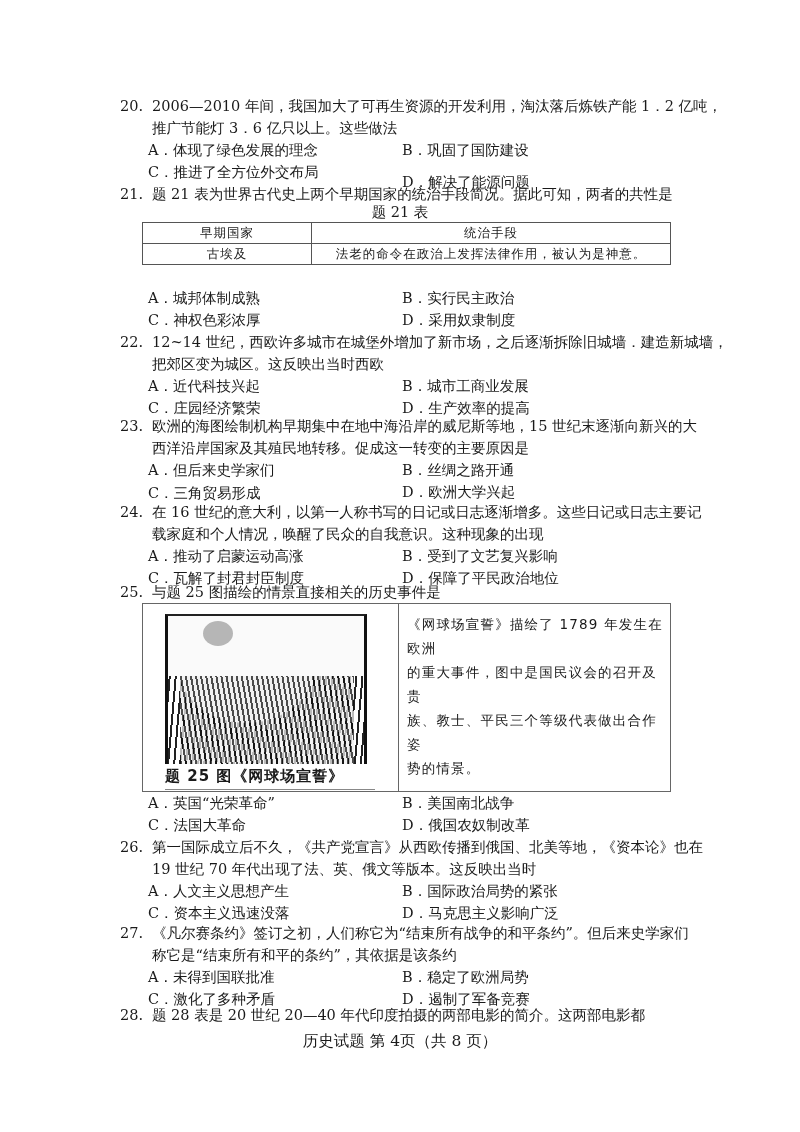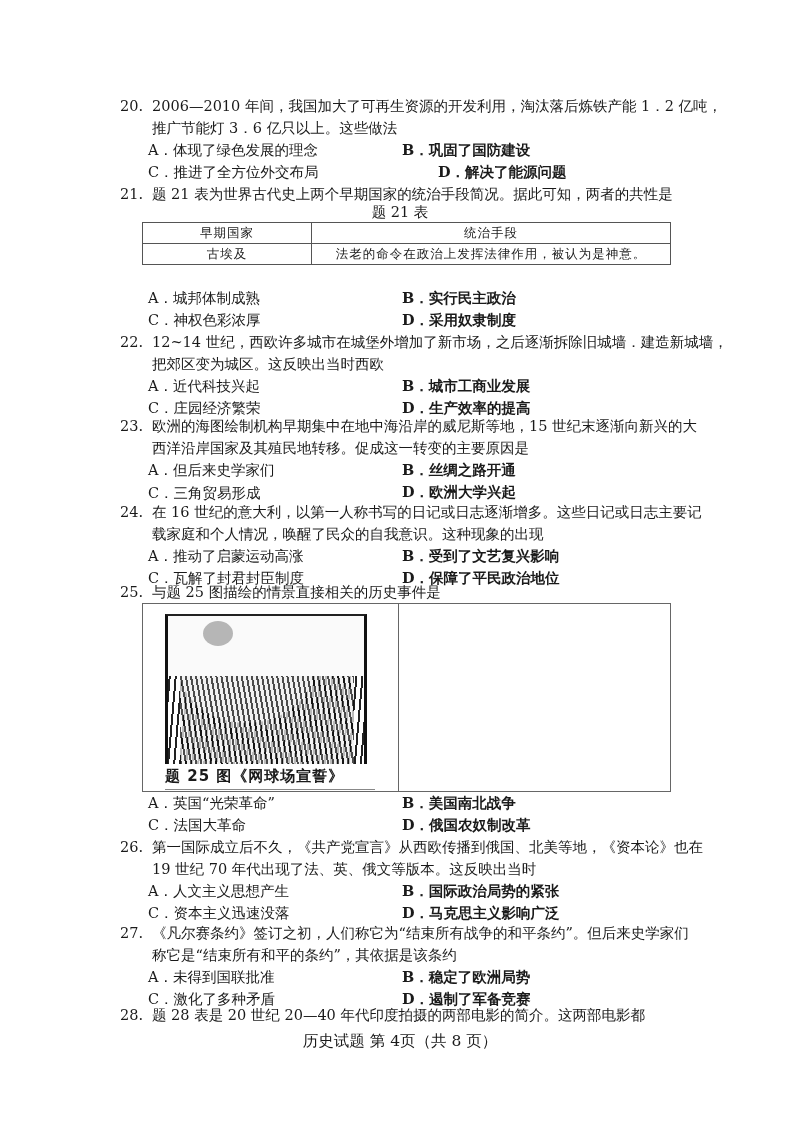--- a/index.html
+++ b/index.html
@@ -3,21 +3,21 @@
 <meta charset="utf-8">
 <style>
   html, body { margin:0; padding:0; background:#ffffff; }
   body { width:800px; height:1132px; position:relative; overflow:hidden;
          font-family:"DejaVu Serif","Liberation Serif",serif; color:#1a1a1a; }
   .line { position:absolute; font-size:14.5px; line-height:22px; white-space:nowrap; }
   .qnum { position:absolute; left:120px; }
   .qtext { position:absolute; left:152px;text-align:center; }
   .opt { position:absolute; font-size:14.5px; line-height:22px; white-space:nowrap; }
   .optA { left:148px; }
-  .optB { left:402px;font-weight:bold; }
+  .optB { left:402px; }
   .caption { position:absolute; left:0; width:800px; text-align:center; font-size:14.5px; line-height:22px; }
   table.t21 { position:absolute; left:142px; top:222px; width:529px; border-collapse:collapse;
               font-size:12.5px; font-family:"DejaVu Sans","Liberation Sans",sans-serif; }
   table.t21 td, table.t21 th { border:1px solid #555; height:20px; padding:0 4px; text-align:center; font-weight:normal; letter-spacing:1px;margin-left:48px; }
   table.t21 .c1 { width:160px; }
   .fig-box { position:absolute; left:142px; top:603px; width:529px; height:189px; border:1px solid #666; box-sizing:border-box; }
   .fig-left { position:absolute; left:0; top:0; width:255px; height:100%; border-right:1px solid #666; }
   .fig-img { position:absolute; left:22px; top:10px; width:196px; height:148px; border-left:3px solid #111; border-right:3px solid #111; border-top:2px solid #222;
              background:
                radial-gradient(ellipse at 40% 35%, #fff 0 40%, transparent 41%),
@@ -43,21 +43,21 @@
   <div class="line" style="top:95px;">
       <span class="qnum">20.</span>
       <span class="qtext">2006—2010 年间，我国加大了可再生资源的开发利用，淘汰落后炼铁产能 1．2 亿吨，</span>
     </div>
   <div class="line" style="top:117px;">
       <span class="qtext">推广节能灯 3．6 亿只以上。这些做法</span>
     </div>
   <div class="opt optA" style="top:139px;">A．体现了绿色发展的理念</div>
   <div class="opt optB" style="top:139px;">B．巩固了国防建设</div>
   <div class="opt optA" style="top:161px;">C．推进了全方位外交布局</div>
-  <div class="opt optB" style="top:161px;margin-left:36px;">D．解决了能源问题</div>
+  <div class="opt optB" style="top:171px;">D．解决了能源问题</div>
 </div>
 
 <div>
   <div class="line" style="top:183px;">
       <span class="qnum">21.</span>
       <span class="qtext">题 21 表为世界古代史上两个早期国家的统治手段简况。据此可知，两者的共性是</span>
     </div>
   <div class="caption" style="top:201px;">题 21 表</div>
   <table class="t21">
     <tbody>
@@ -127,20 +127,26 @@
   <div class="fig-box">
     <div class="fig-left">
       <div class="fig-img">
         <div class="upper"></div>
         <div class="arm"></div>
         <div class="crowd"></div>
       </div>
       <div class="fig-cap">题 25 图《网球场宣誓》</div>
       <div class="fig-cap-under"></div>
     </div>
+    <div class="fig-right">
+      <div>《网球场宣誓》描绘了 1789 年发生在欧洲</div>
+      <div>的重大事件，图中是国民议会的召开及贵</div>
+      <div>族、教士、平民三个等级代表做出合作姿</div>
+      <div>势的情景。</div>
+    </div>
   </div>
   <div class="opt optA" style="top:792px;">A．英国“光荣革命”</div>
   <div class="opt optB" style="top:792px;">B．美国南北战争</div>
   <div class="opt optA" style="top:814px;">C．法国大革命</div>
   <div class="opt optB" style="top:814px;">D．俄国农奴制改革</div>
 </div>
 
 <div>
   <div class="line" style="top:836px;">
       <span class="qnum">26.</span>

